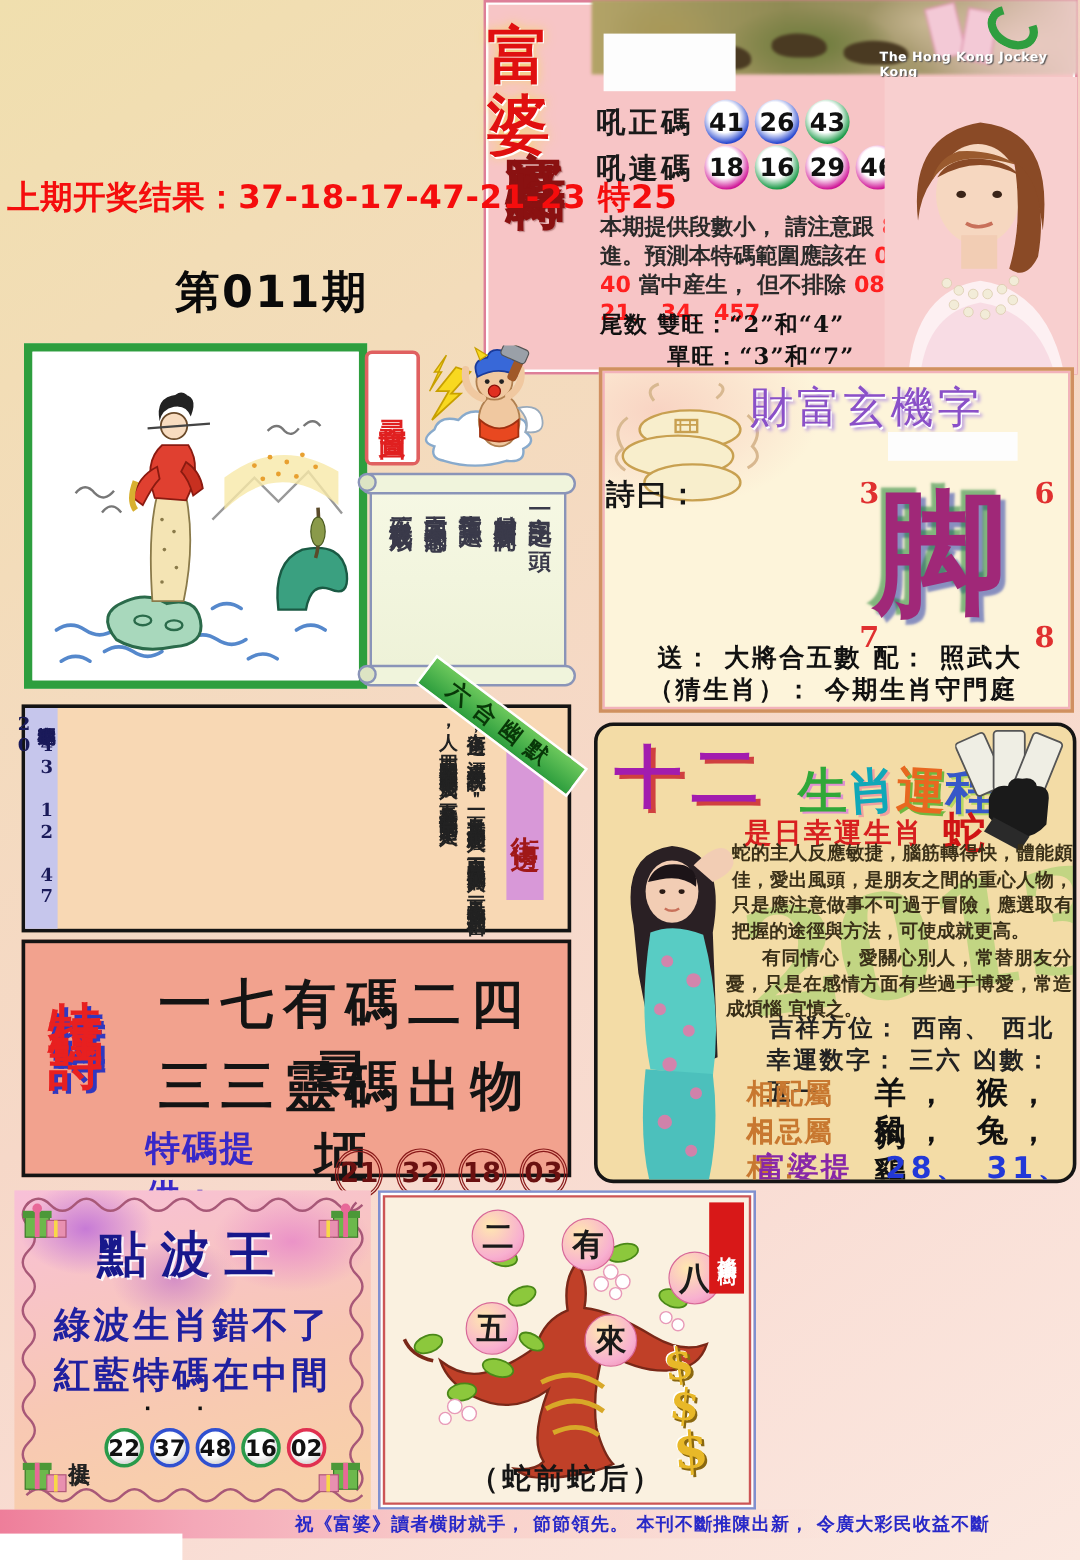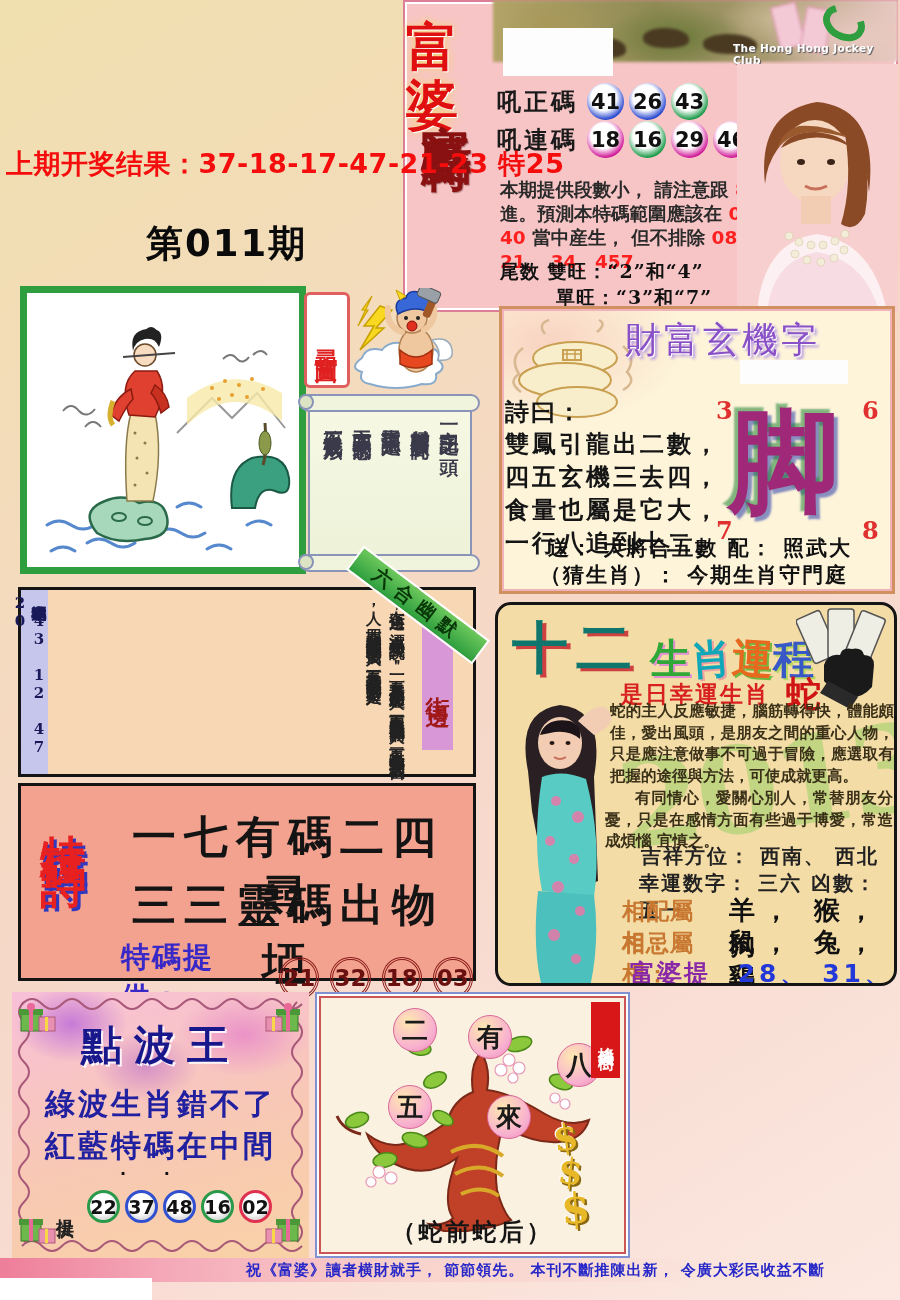--- a/index.html
+++ b/index.html
@@ -105,21 +105,21 @@
     font-size:44px; font-weight:bold; color:#141414; letter-spacing:8px; }
   .tema-provide { position:absolute; left:100px; top:152px; display:flex; align-items:center; gap:11px; }
   .tema-provide .lbl { font-size:29px; font-weight:bold; color:#3828c8; letter-spacing:2px; }
   .onum { width:42px; height:42px; border:3px double #8a1a1a; border-radius:50%;
     display:flex; align-items:center; justify-content:center; font-size:23px; font-weight:bold; color:#6a1010; }
 
   
   .zodiac { left:495px; top:602px; width:402px; height:384px; background:#f3dca6;
     border:3px solid #151515; border-radius:16px; overflow:hidden; }
   .z-title { position:absolute; left:14px; top:6px; display:flex; align-items:flex-end; }
-  .z-prefix { font-size:56px; font-weight:bold; color:#0f766e; text-shadow:4px 3px 0 #d04040; letter-spacing:8px; margin-right:10px; }
+  .z-prefix { font-size:56px; font-weight:bold; color:#a21caf; text-shadow:4px 3px 0 #d04040; letter-spacing:8px; margin-right:25px; }
   .z-char { font-size:41px; font-weight:bold; display:inline-block; }
   .zc0 { color:#30a838; text-shadow:2px 2px 0 #e090d0; }
   .zc1 { color:#10a8b8; text-shadow:2px 2px 0 #f0a0a0; transform:rotate(-4deg); }
   .zc2 { color:#e86820; text-shadow:2px 2px 0 #70b840; transform:rotate(3deg); }
   .zc3 { color:#3858c8; text-shadow:2px 2px 0 #b8d860; }
   .z-lucky { position:absolute; left:122px; top:66px; display:flex; align-items:center; }
   .z-lucky .lbl { font-size:23px; font-weight:bold; color:#d82020; letter-spacing:2px; }
   .z-lucky .animal { font-size:35px; font-weight:bold; color:#d01414; margin-left:16px; }
   .z-watermark { position:absolute; left:120px; top:110px; font-size:120px; font-weight:bold;
     color:rgba(90,200,60,.32); transform:rotate(-8deg); letter-spacing:-6px; }
@@ -185,21 +185,21 @@
   <div class="abs masthead"></div>
 
   <div class="abs photo-strip">
     <div class="horse1" style="left:150px;top:28px;"></div>
     <div class="horse1" style="left:210px;top:34px;width:54px;"></div>
     <div class="horse1" style="left:95px;top:38px;width:38px;"></div>
     <div class="note" style="left:282px;top:4px;transform:rotate(-14deg);"></div>
     <div class="note" style="left:310px;top:8px;transform:rotate(10deg);"></div>
   </div>
   <div class="abs hkjc-logo"></div>
-  <div class="abs hkjc-text">The Hong Hong Jockey Club</div>
+  <div class="abs hkjc-text">The Hong Kong Jockey Kong</div>
   <div class="abs blank-patch" style="left:503px;top:28px;width:110px;height:48px;"></div>
 
   <div class="abs brand serif">富婆</div>
   <div class="abs vtitle-main vtext serif">富婆點特</div>
 
   <div class="abs ballrow" style="left:497px;top:83px;">
     <span class="lbl serif">吼正碼</span>
     <span class="ball b-blue">41</span>
     <span class="ball b-blue">26</span>
     <span class="ball b-green">43</span>
@@ -357,26 +357,20 @@
     <g stroke="#d8b890" stroke-width="2.5" fill="none">
       <path d="M18 30 q-14 10 -4 26 q-12 8 2 18"></path>
       <path d="M118 28 q14 12 4 26 q10 10 -4 18"></path>
       <path d="M40 16 q-8 -10 4 -14"></path>
       <path d="M92 14 q10 -8 2 -12"></path>
     </g>
   </svg>
   <div class="abs mystic-title serif">財富玄機字</div>
   <div class="abs blank-patch" style="left:740px;top:360px;width:108px;height:24px;"></div>
   <div class="abs poem-label serif">詩曰：</div>
-  <div class="abs poem serif">
-    <div>雙鳳引龍出二數，</div>
-    <div>四五玄機三去四，</div>
-    <div>食量也屬是它大，</div>
-    <div>一行八追到十二。</div>
-  </div>
   <div class="abs corner-num serif" style="left:716px;top:396px;">3</div>
   <div class="abs corner-num serif" style="left:862px;top:396px;">6</div>
   <div class="abs corner-num serif" style="left:716px;top:516px;">7</div>
   <div class="abs corner-num serif" style="left:862px;top:516px;">8</div>
   <div class="abs bigchar serif">脚</div>
   <div class="abs song-line serif">送： 大將合五數  配： 照武大</div>
   <div class="abs guess-line serif">（猜生肖）： 今期生肖守門庭</div>
 
   <div class="abs humor">
     <div class="lucky-strip vtext upright serif">本期幸運號碼 43 12 47 20</div>

